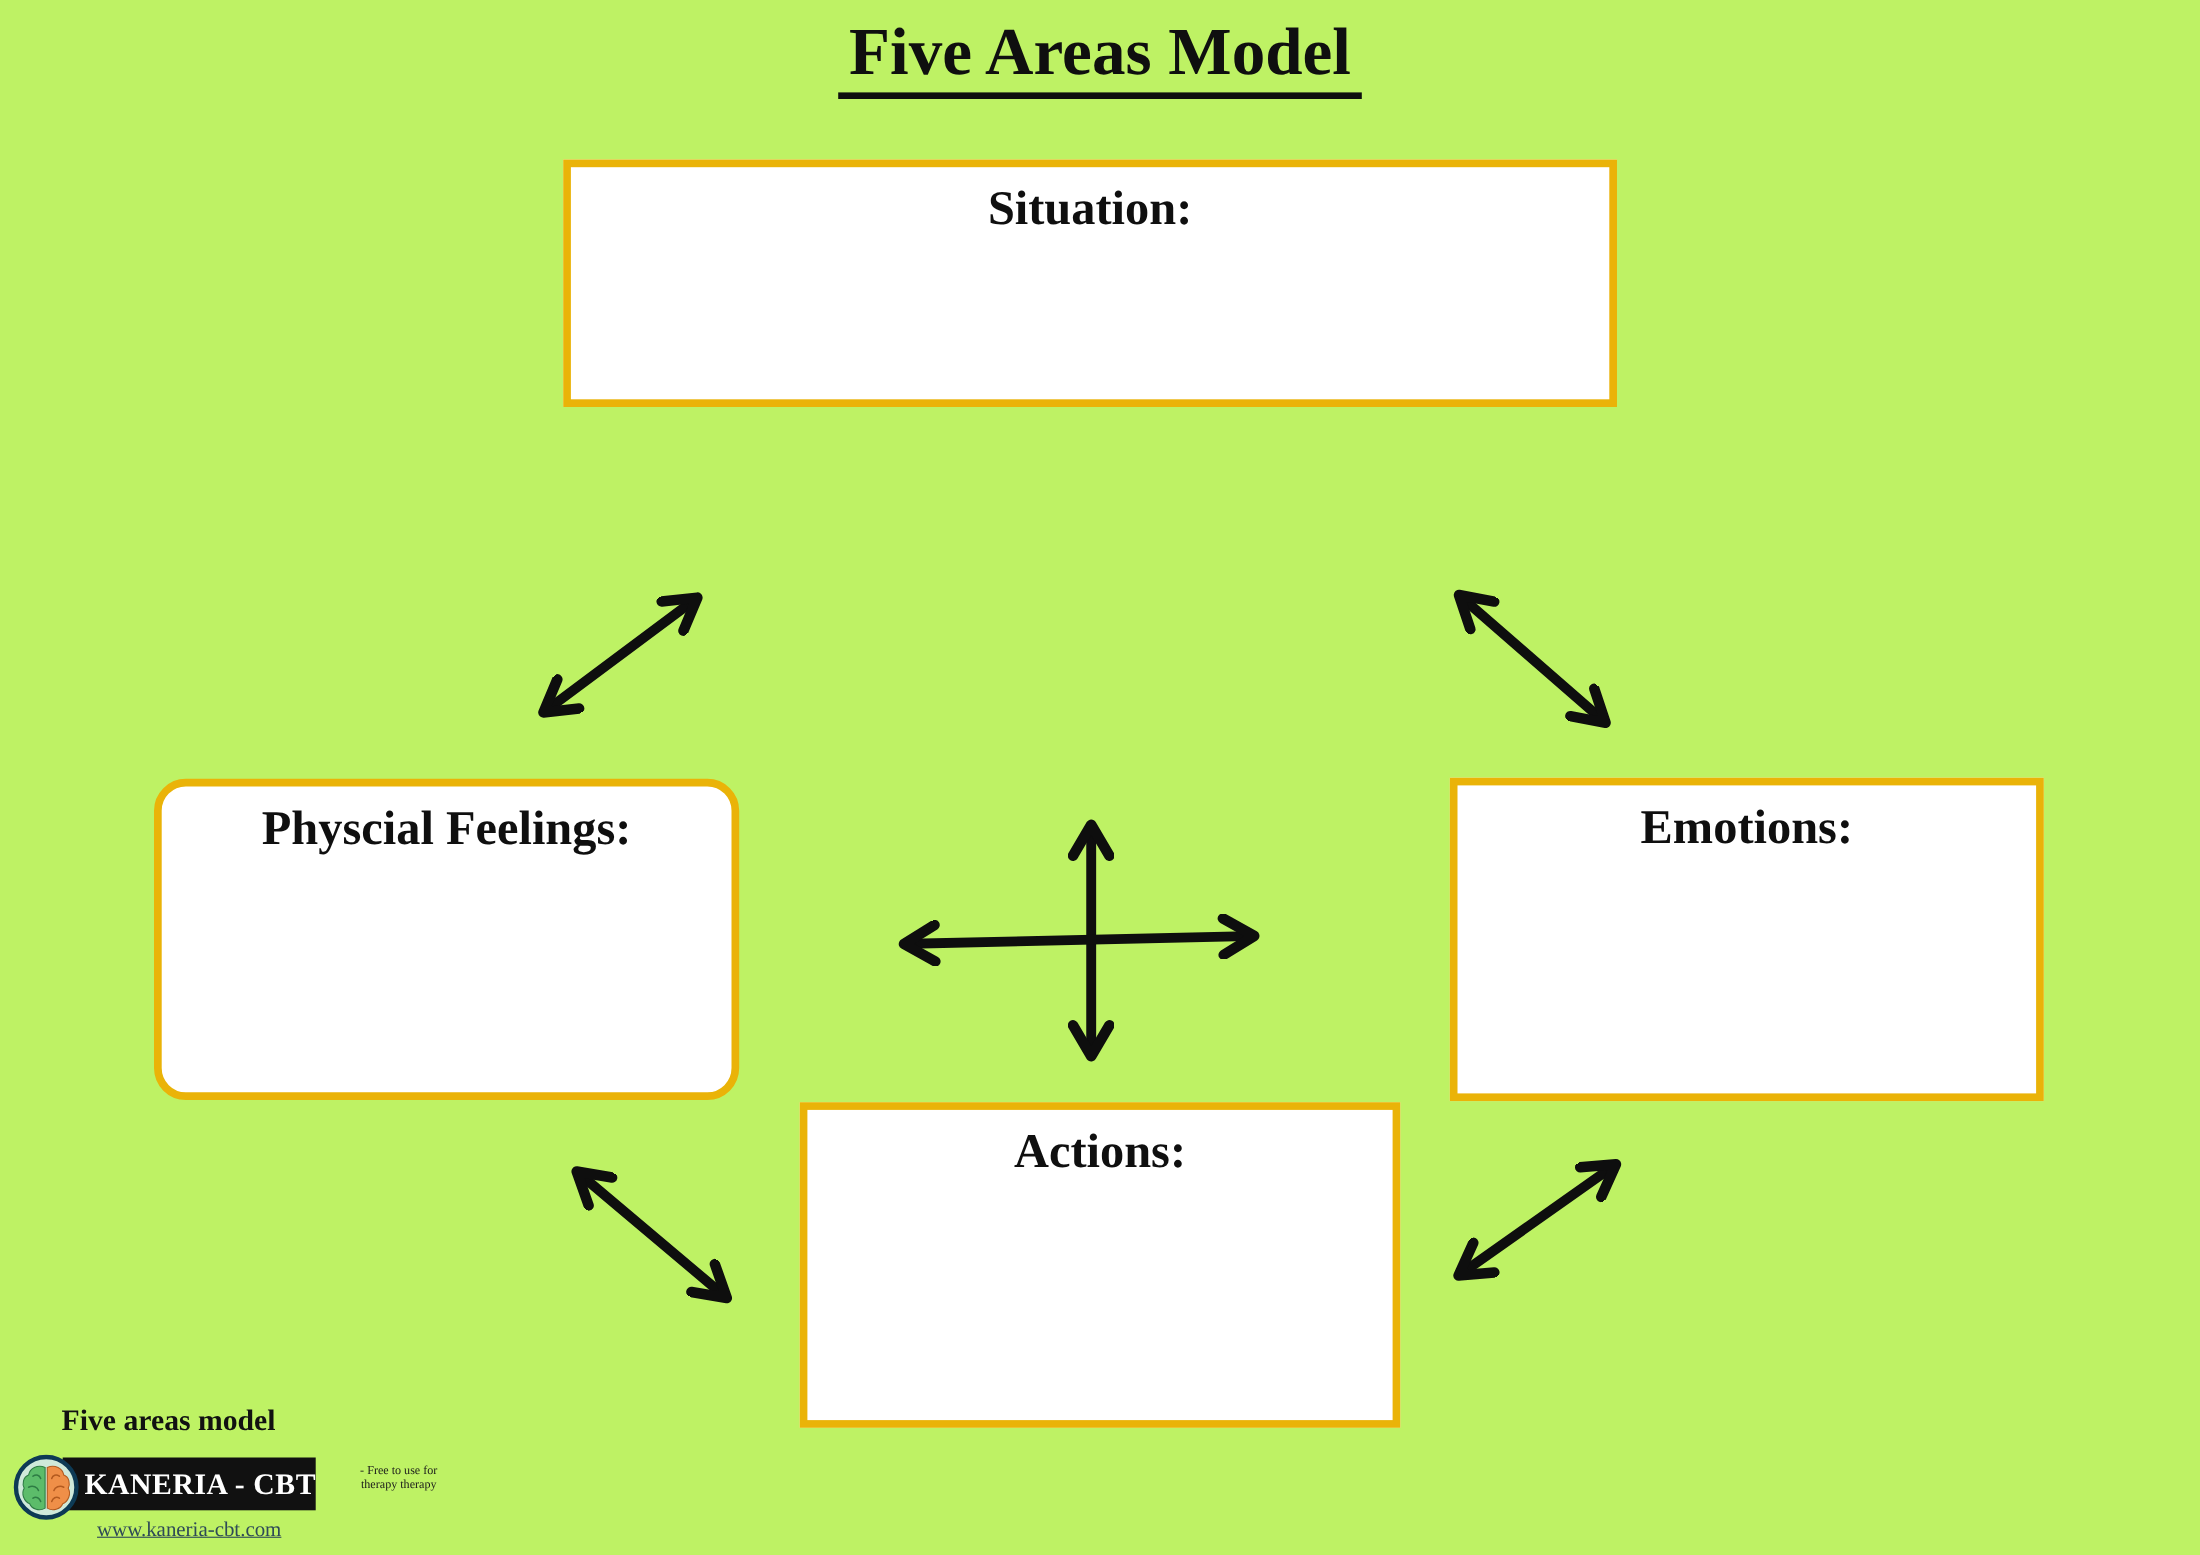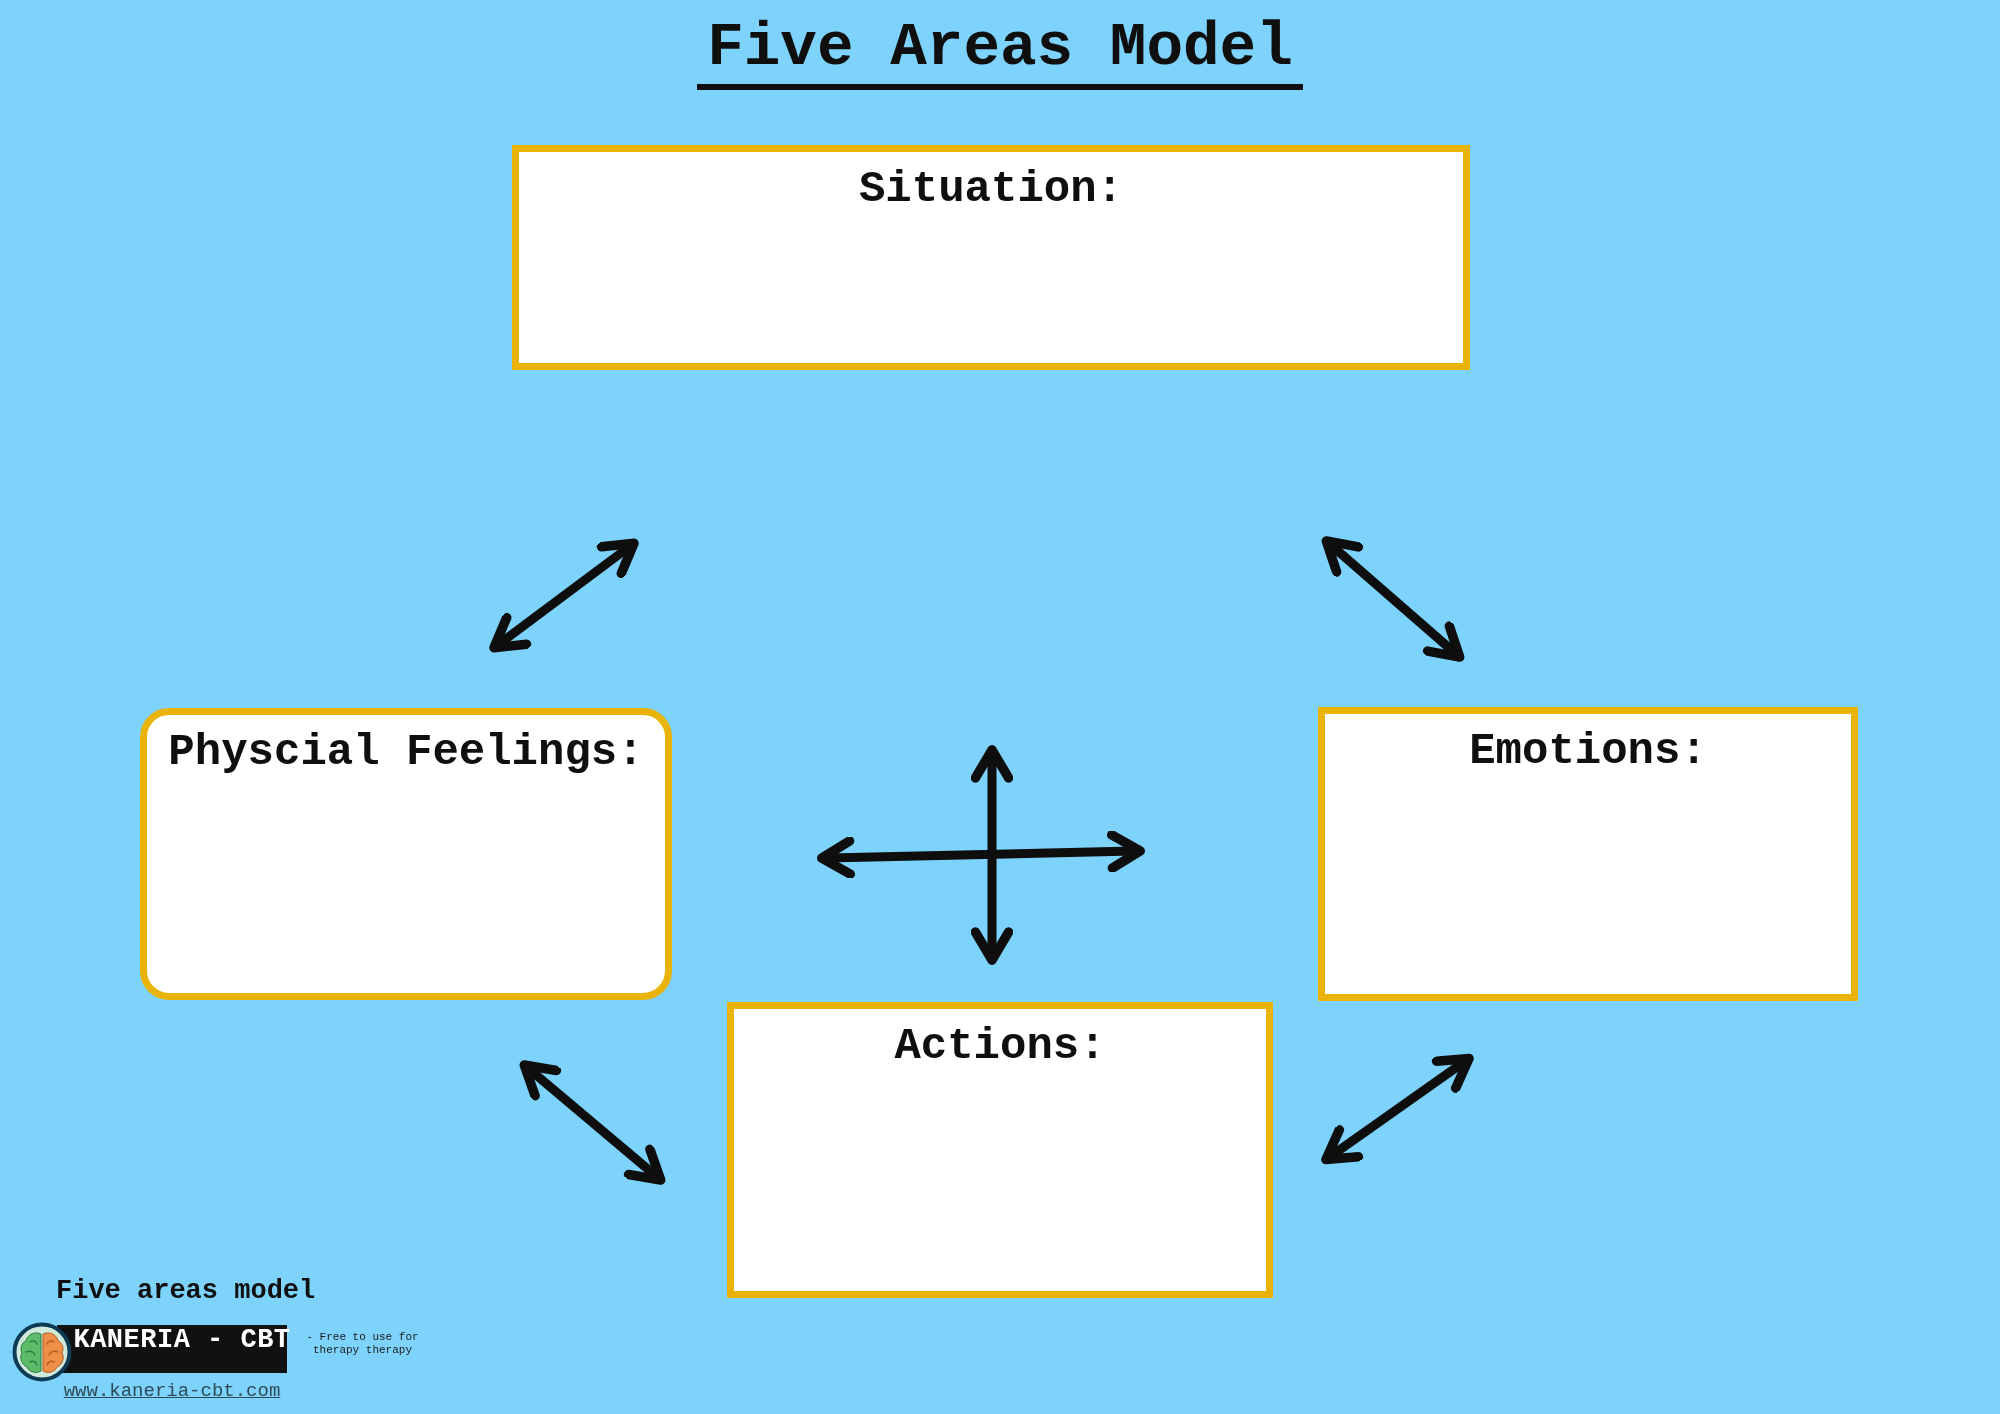--- a/index.html
+++ b/index.html
@@ -1,18 +1,18 @@
 <!DOCTYPE html>
 <html><head>
 <meta charset="utf-8">
 <style>
   html,body{margin:0;padding:0;background:#ffffff;}
   .canvas{
-    position:relative;width:2000px;height:1414px;background:#7dd3fc;
-    font-family:Liberation Mono, monospace;color:#0f0f0f;overflow:hidden;
+    position:relative;width:2000px;height:1414px;background:#bef264;
+    font-family:Liberation Serif, serif;color:#0f0f0f;overflow:hidden;
   }
   .title-wrap{position:absolute;left:0;top:14px;width:100%;text-align:center;}
   .title-text{
     display:inline-block;font-size:61px;font-weight:bold;letter-spacing:0px;
     border-bottom:6px solid #0f0f0f;padding:0 10px 3px 10px;line-height:1.1;
   }
   .box{
     position:absolute;border:7px solid #eab308;background:#ffffff;box-sizing:border-box;
   }
   .box-label{
@@ -23,21 +23,21 @@
   #box-physical{left:140px;top:708px;width:532px;height:292px;border-radius:29px;}
   #box-emotions{left:1318px;top:707px;width:540px;height:294px;}
   #box-actions{left:727px;top:1002px;width:546px;height:296px;}
   .arrows{position:absolute;left:0;top:0;width:2000px;height:1414px;pointer-events:none;}
 
   .worksheet-name{
     position:absolute;left:56px;top:1276px;font-size:27px;font-weight:bold;color:#111111;
   }
   .brand-badge{
     position:absolute;left:57px;top:1325px;width:230px;height:48px;background:#111111;
-    display:flex;justify-content:center;padding-left:20px;box-sizing:border-box;
+    display:flex;align-items:center;justify-content:center;padding-left:20px;box-sizing:border-box;
   }
   .brand-text{
     color:#ffffff;font-weight:bold;font-size:27px;letter-spacing:0.5px;white-space:nowrap;
   }
   .brain-logo{position:absolute;left:12px;top:1322px;width:60px;height:60px;}
   .license-note{
     position:absolute;left:295px;top:1331px;width:135px;text-align:center;
     font-size:11px;line-height:1.18;color:#1a1a1a;
   }
   .site-link{

